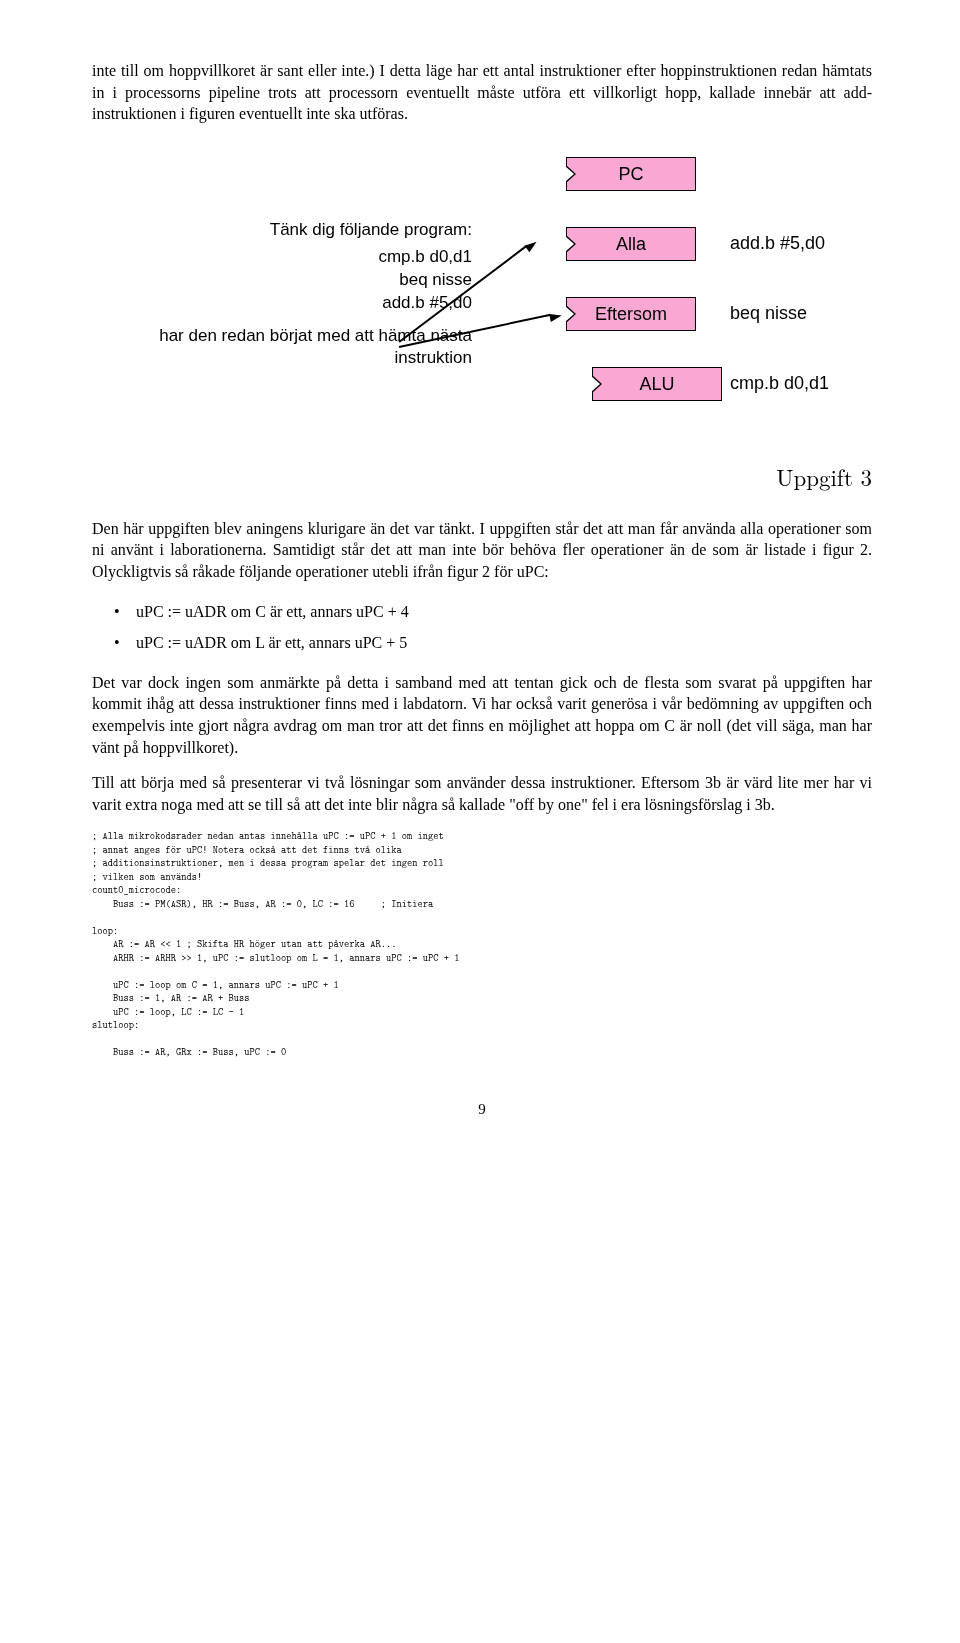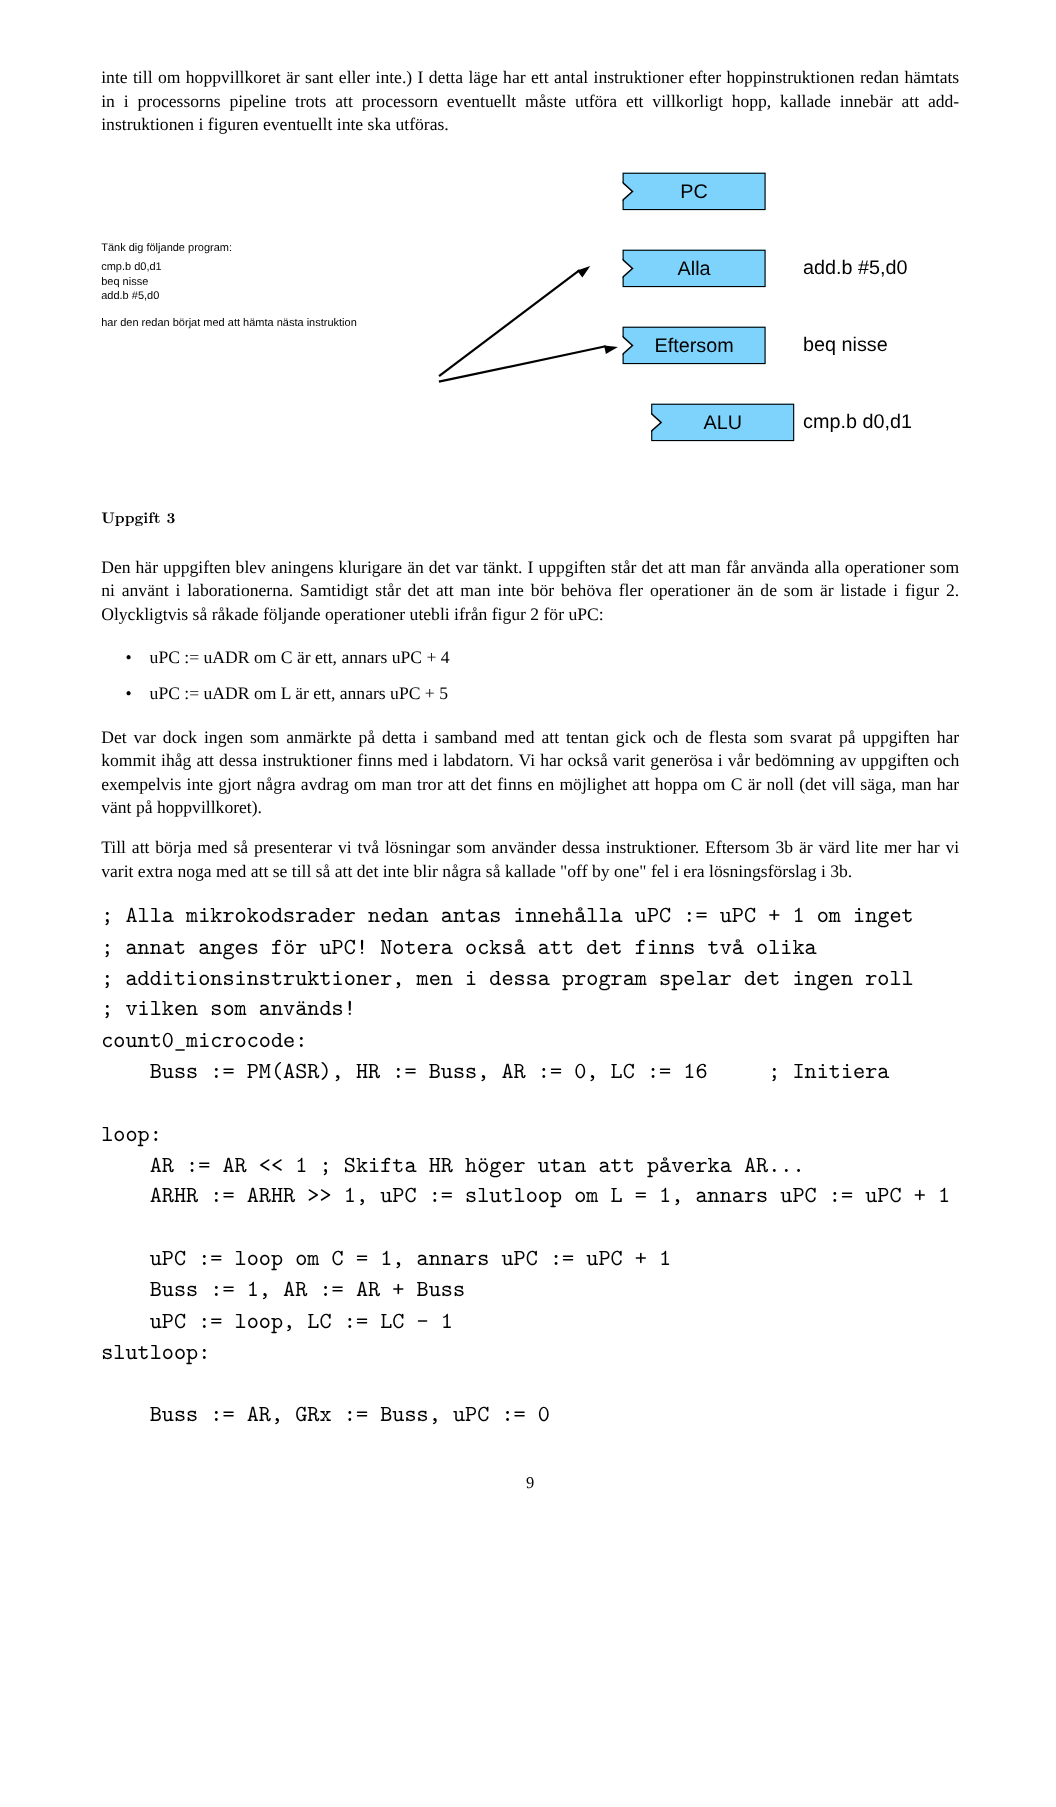--- a/index.html
+++ b/index.html
@@ -21,33 +21,34 @@
     margin: 32px 0 44px 0;
     height: 260px;
     position: relative;
   }
   .diagram .left-col {
     position: absolute;
     left: 0;
     top: 62px;
     width: 380px;
     font-family: Helvetica, Arial, sans-serif;
-    font-size: 10px;
+    font-size: 17px;
     line-height: 1.35;
+    text-align: right;
   }
   .diagram .code {
     margin-top: 4px;
     margin-bottom: 10px;
     font-family: Helvetica, Arial, sans-serif;
   }
   .diagram .annot { margin-top: 0px; }
   .pipe-box {
     position: absolute;
     border: 1px solid #000;
-    background: #7dd3fc;
+    background: #f9a8d4;
     text-align: center;
     font-family: Helvetica, Arial, sans-serif;
     font-size: 18px;
     line-height: 32px;
     height: 32px;
   }
   .tri {
     position: absolute;
     left: -1px;
     top: -1px;
@@ -92,30 +93,31 @@
     position: absolute;
     width: 0;
     height: 0;
     border-left: 12px solid #000;
     border-top: 4px solid transparent;
     border-bottom: 4px solid transparent;
     transform-origin: left center;
   }
   h2.heading {
     font-family: "Latin Modern Roman", "Times New Roman", serif;
-    font-weight: bold;
-    font-size: 14px;
+    font-weight: normal;
+    font-size: 23px;
     margin: 0 0 26px 0;
+    text-align: right;
   }
   .bullets { margin: 18px 0 18px 0; }
   .bullets .bi { display: flex; margin: 10px 0 10px 22px; }
   .bullets .dot { width: 22px; flex-shrink: 0; }
   .code-block {
     font-family: "Latin Modern Mono", "Courier New", monospace;
-    font-size: 21px;
+    font-size: 10px;
     white-space: pre;
     line-height: 1.35;
     margin: 2px 0;
     overflow: visible;
   }
   .page-num {
     text-align: center;
     font-size: 15px;
     margin-top: 40px;
   }

